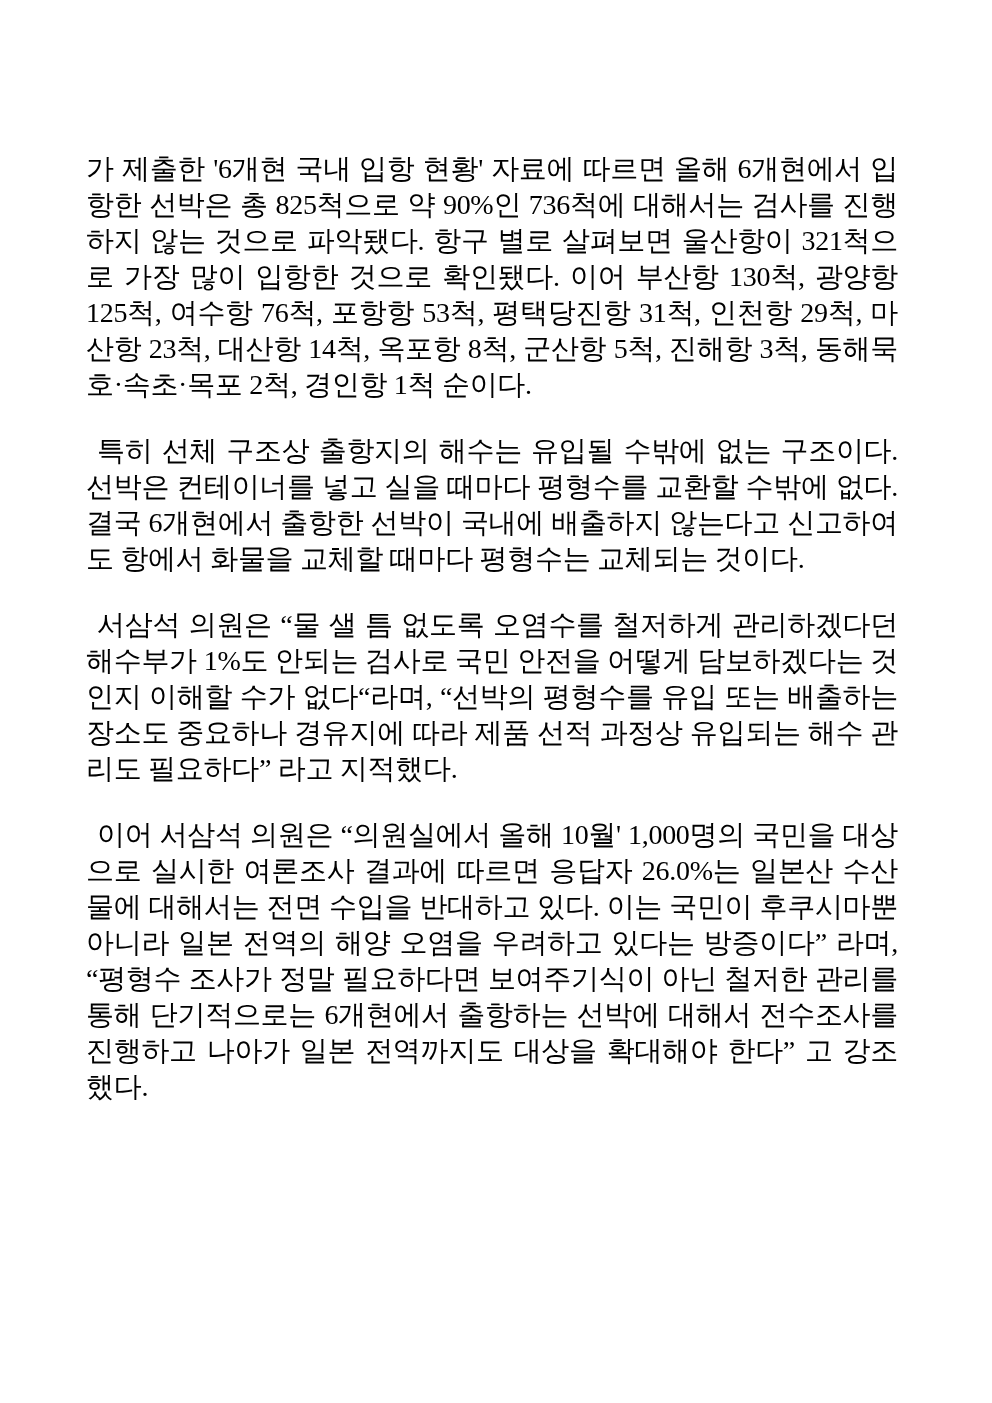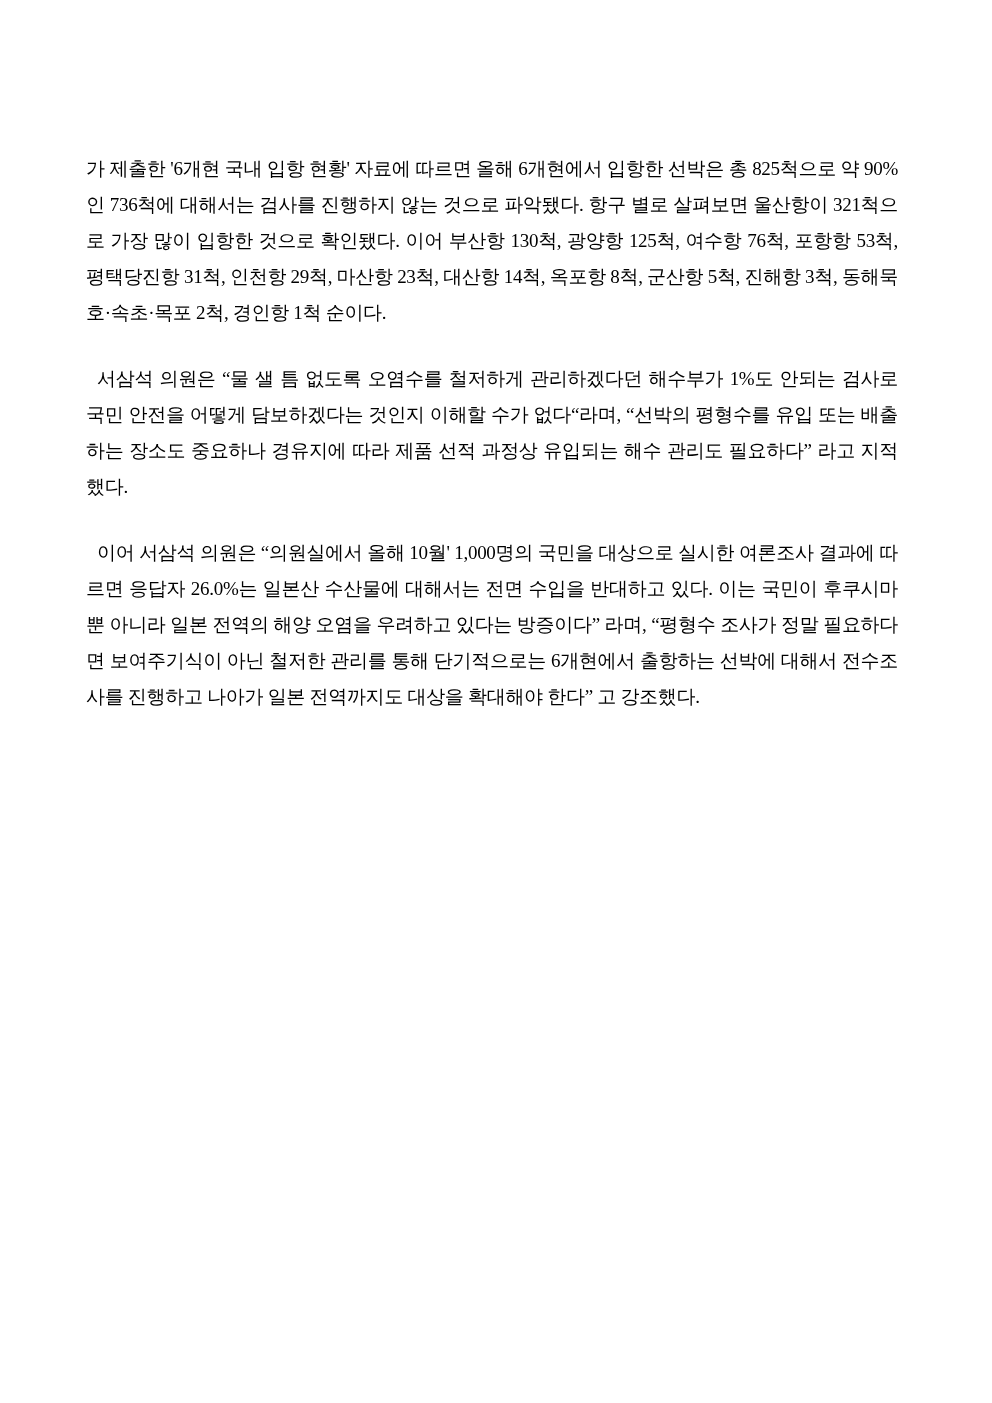--- a/index.html
+++ b/index.html
@@ -24,32 +24,33 @@
   }
   .doc-body {
     position: absolute;
     left: 86px;
     top: 151px;
     width: 812px;
     color: #000000;
   }
   .doc-body p {
     margin: 0 0 30px 0;
-    font-size: 19px;
+    font-size: 28px;
     line-height: 36px;
     text-align: justify;
     letter-spacing: -0.3px;
     color: #000000;
   }
   .doc-body p.indented {
     text-indent: 11px;
   }
 </style>
 </head>
 <body>
 
 <div class="page">
   <div class="doc-body">
     <p>가 제출한 '6개현 국내 입항 현황' 자료에 따르면 올해 6개현에서 입항한 선박은 총 825척으로 약 90%인 736척에 대해서는 검사를 진행하지 않는 것으로 파악됐다. 항구 별로 살펴보면 울산항이 321척으로 가장 많이 입항한 것으로 확인됐다. 이어 부산항 130척, 광양항 125척, 여수항 76척, 포항항 53척, 평택당진항 31척, 인천항 29척, 마산항 23척, 대산항 14척, 옥포항 8척, 군산항 5척, 진해항 3척, 동해묵호·속초·목포 2척, 경인항 1척 순이다.</p>
+    <p class="indented">특히 선체 구조상 출항지의 해수는 유입될 수밖에 없는 구조이다. 선박은 컨테이너를 넣고 실을 때마다 평형수를 교환할 수밖에 없다. 결국 6개현에서 출항한 선박이 국내에 배출하지 않는다고 신고하여도 항에서 화물을 교체할 때마다 평형수는 교체되는 것이다.</p>
     <p class="indented">서삼석 의원은 “물 샐 틈 없도록 오염수를 철저하게 관리하겠다던 해수부가 1%도 안되는 검사로 국민 안전을 어떻게 담보하겠다는 것인지 이해할 수가 없다“라며, “선박의 평형수를 유입 또는 배출하는 장소도 중요하나 경유지에 따라 제품 선적 과정상 유입되는 해수 관리도 필요하다” 라고 지적했다.</p>
     <p class="indented">이어 서삼석 의원은 “의원실에서 올해 10월' 1,000명의 국민을 대상으로 실시한 여론조사 결과에 따르면 응답자 26.0%는 일본산 수산물에 대해서는 전면 수입을 반대하고 있다. 이는 국민이 후쿠시마뿐 아니라 일본 전역의 해양 오염을 우려하고 있다는 방증이다” 라며, “평형수 조사가 정말 필요하다면 보여주기식이 아닌 철저한 관리를 통해 단기적으로는 6개현에서 출항하는 선박에 대해서 전수조사를 진행하고 나아가 일본 전역까지도 대상을 확대해야 한다” 고 강조했다.</p>
   </div>
 </div>
 
 </body></html>

